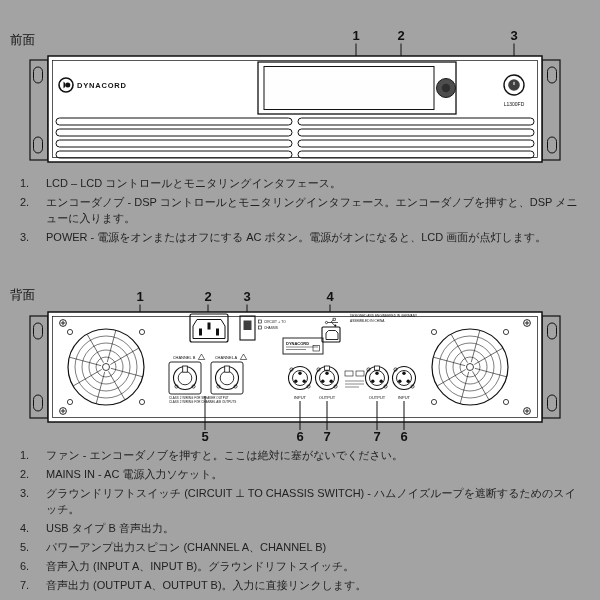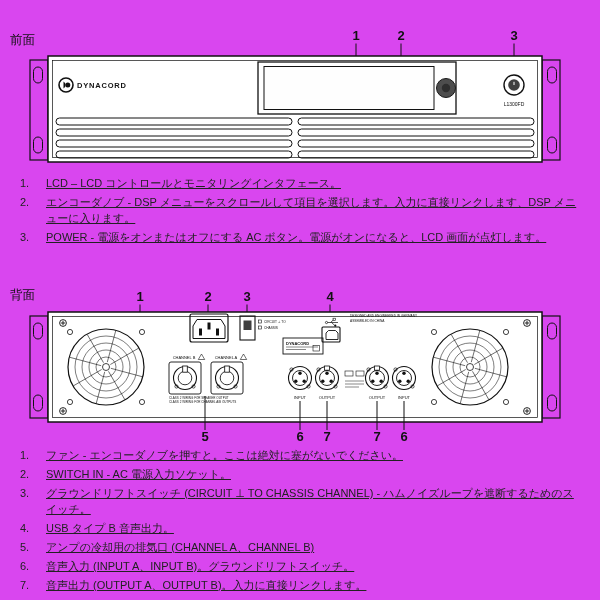--- a/index.html
+++ b/index.html
@@ -4,33 +4,33 @@
 <style>
   * { margin:0; padding:0; box-sizing:border-box; }
   html,body { width:600px; height:600px; }
   body {
     background:#fff;
     font-family:"Liberation Sans","DejaVu Sans",sans-serif;
     color:#111;
     position:relative;
     overflow:hidden;
   }
-  .page { position:absolute; inset:0; width:600px; height:600px; background:#d946ef; }
+  .page { position:absolute; inset:0; width:600px; height:600px; background:#a3a3a3; }
   .panel-svg { position:absolute; left:0; }
   svg text { fill:#111; font-family:inherit; }
   .heading { font-size:12.5px; }
   .co { font-size:13px; font-weight:700; text-anchor:middle; }
   .t3 { font-size:3.2px; }
   .t4 { font-size:4px; }
   .t4b { font-size:4px; font-weight:700; }
   .t5 { font-size:5px; text-anchor:middle; }
   .legend { position:absolute; left:20px; width:562px; font-size:11px; line-height:1.45; color:#222; }
   .lrow { display:flex; align-items:flex-start; margin-bottom:3px; }
   .lnum { flex:0 0 26px; }
-  .ltxt { flex:1;text-decoration:underline; }
+  .ltxt { flex:1; }
 </style>
 </head>
 <body>
 
 <div class="page">
 
   <svg class="panel-svg" style="top:22px" width="600" height="150" viewBox="0 0 600 150">
     <text x="10" y="22" class="heading">前面</text>
 
     <g>
@@ -89,21 +89,21 @@
     </g>
   </svg>
 
   <div class="legend" style="top:176px">
     <div class="lrow">
       <span class="lnum">1.</span>
       <span class="ltxt">LCD – LCD コントロールとモニタリングインタフェース。</span>
     </div>
     <div class="lrow">
       <span class="lnum">2.</span>
-      <span class="ltxt">エンコーダノブ - DSP メニューをスクロールして項目を選択します。入力に直接リンクします、DSP メニューに入ります。</span>
+      <span class="ltxt">エンコーダノブ - DSP コントロールとモニタリングインタフェース。エンコーダノブを押すと、DSP メニューに入ります。</span>
     </div>
     <div class="lrow">
       <span class="lnum">3.</span>
       <span class="ltxt">POWER - 電源をオンまたはオフにする AC ボタン。電源がオンになると、LCD 画面が点灯します。</span>
     </div>
   </div>
 
   <svg class="panel-svg" style="top:283px" width="600" height="162" viewBox="0 0 600 162">
     <text x="10" y="16" class="heading">背面</text>
 
@@ -337,33 +337,33 @@
     </g>
   </svg>
 
   <div class="legend" style="top:448px">
     <div class="lrow">
       <span class="lnum">1.</span>
       <span class="ltxt">ファン - エンコーダノブを押すと。ここは絶対に塞がないでください。</span>
     </div>
     <div class="lrow">
       <span class="lnum">2.</span>
-      <span class="ltxt">SWITCH IN - AC 電源入力ソケット。</span>
+      <span class="ltxt">MAINS IN - AC 電源入力ソケット。</span>
     </div>
     <div class="lrow">
       <span class="lnum">3.</span>
-      <span class="ltxt">グラウンドリフトスイッチ (CIRCUIT ⊥ TO CHASSIS CHANNEL) - ハムノイズループを遮断するためのスイッチ。</span>
+      <span class="ltxt">グラウンドリフトスイッチ (CIRCUIT ⊥ TO CHASSIS SWITCH) - ハムノイズループを遮断するためのスイッチ。</span>
     </div>
     <div class="lrow">
       <span class="lnum">4.</span>
       <span class="ltxt">USB タイプ B 音声出力。</span>
     </div>
     <div class="lrow">
       <span class="lnum">5.</span>
-      <span class="ltxt">アンプの冷却用の排気口 (CHANNEL A、CHANNEL B)</span>
+      <span class="ltxt">パワーアンプ出力スピコン (CHANNEL A、CHANNEL B)</span>
     </div>
     <div class="lrow">
       <span class="lnum">6.</span>
       <span class="ltxt">音声入力 (INPUT A、INPUT B)。グラウンドリフトスイッチ。</span>
     </div>
     <div class="lrow">
       <span class="lnum">7.</span>
       <span class="ltxt">音声出力 (OUTPUT A、OUTPUT B)。入力に直接リンクします。</span>
     </div>
   </div>

